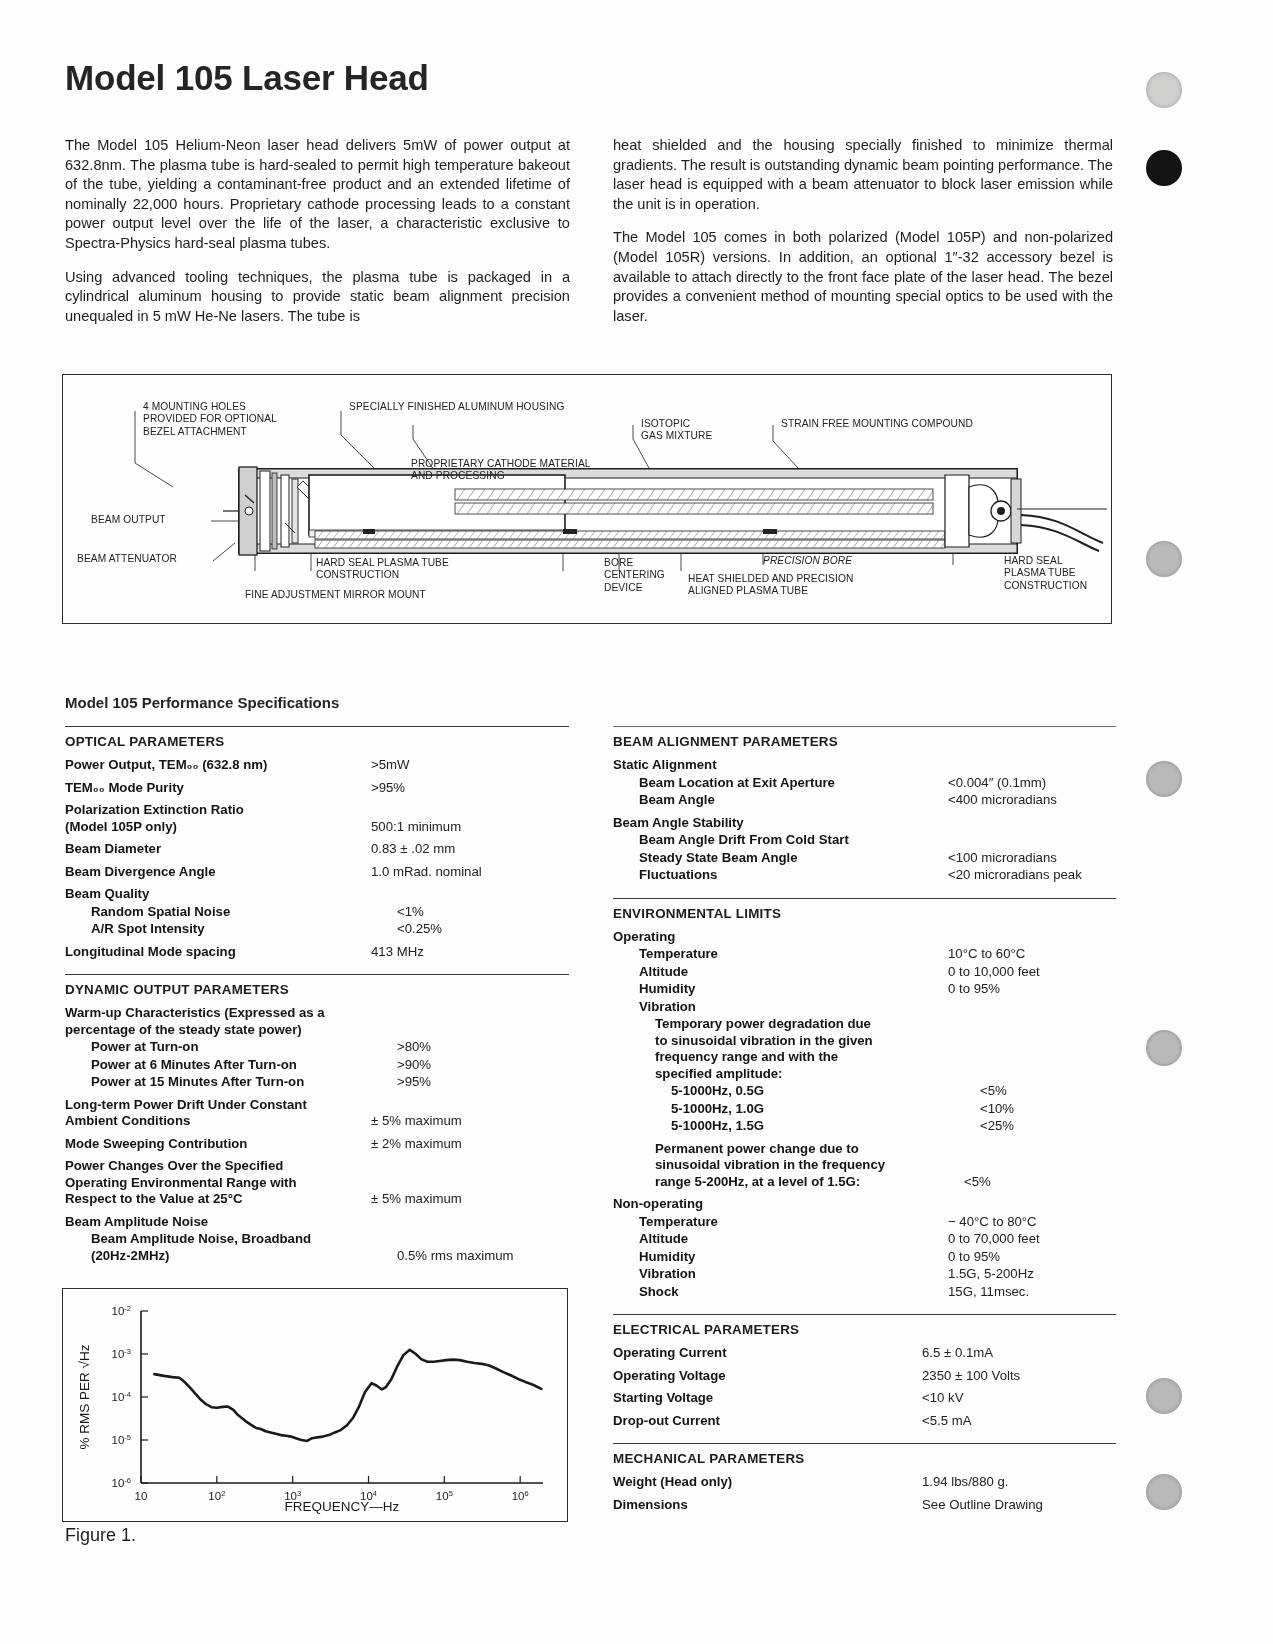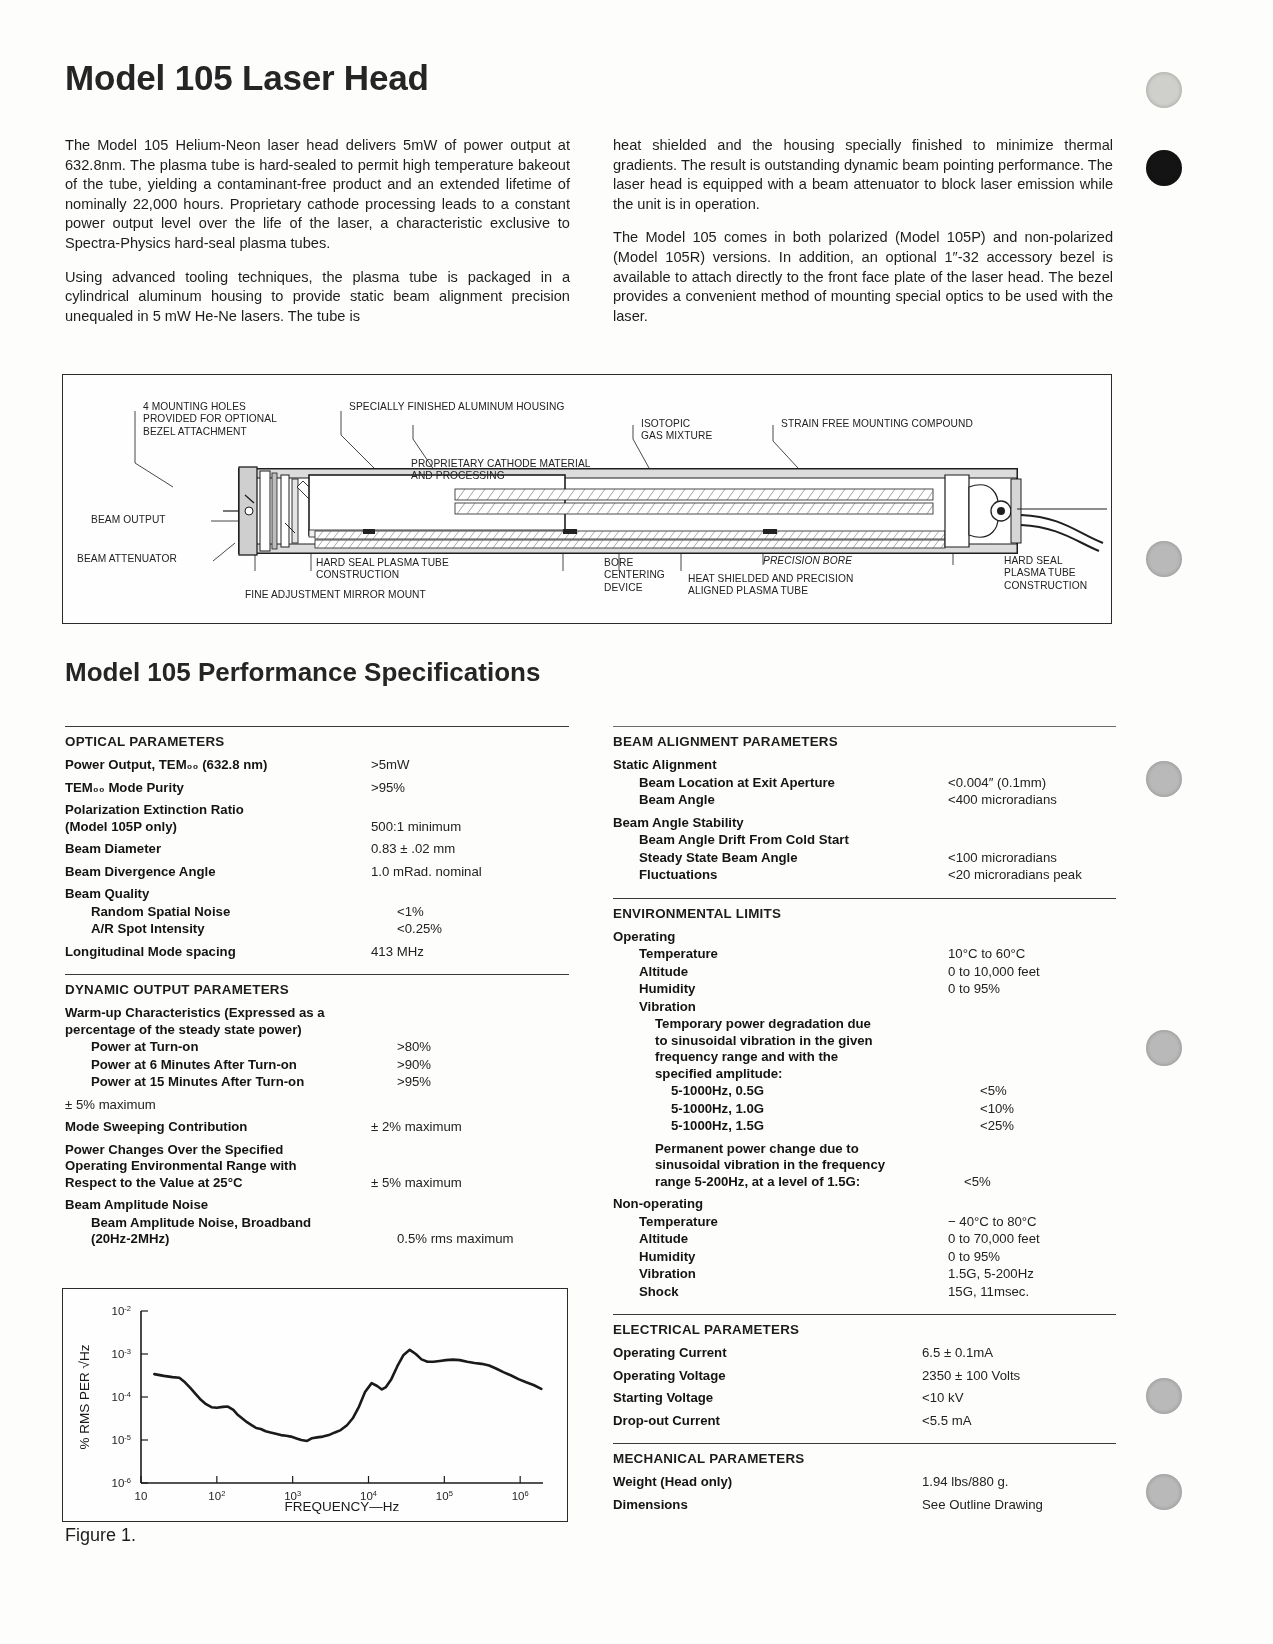--- a/index.html
+++ b/index.html
@@ -76,22 +76,22 @@
     line-height: 12.4px;
     color: #222;
     letter-spacing: 0.1px;
     white-space: pre-line;
   }
 
   
   .spec-head {
     position: absolute;
     left: 65px;
-    top: 657px;
-    font-size: 26px;
+    top: 694px;
+    font-size: 15px;
     font-weight: bold;
     color: #252525;
   }
 
   .spec-col {
     position: absolute;
     font-size: 13.2px;
     margin-top: 32px;
   }
   .spec-col.left { left: 65px; top: 694px; width: 504px; }
@@ -363,20 +363,22 @@
       </div>
       <div class="row ind1 tight">
         <div class="k">Power at 6 Minutes After Turn-on</div>
         <div class="v">&gt;90%</div>
       </div>
       <div class="row ind1">
         <div class="k">Power at 15 Minutes After Turn-on</div>
         <div class="v">&gt;95%</div>
       </div>
       <div class="row ind0">
+        <div class="k">Long-term Power Drift Under Constant
+Ambient Conditions</div>
         <div class="v" style="align-self: flex-end;">± 5% maximum</div>
       </div>
       <div class="row ind0">
         <div class="k">Mode Sweeping Contribution</div>
         <div class="v">± 2% maximum</div>
       </div>
       <div class="row ind0">
         <div class="k">Power Changes Over the Specified
 Operating Environmental Range with
 Respect to the Value at 25°C</div>

